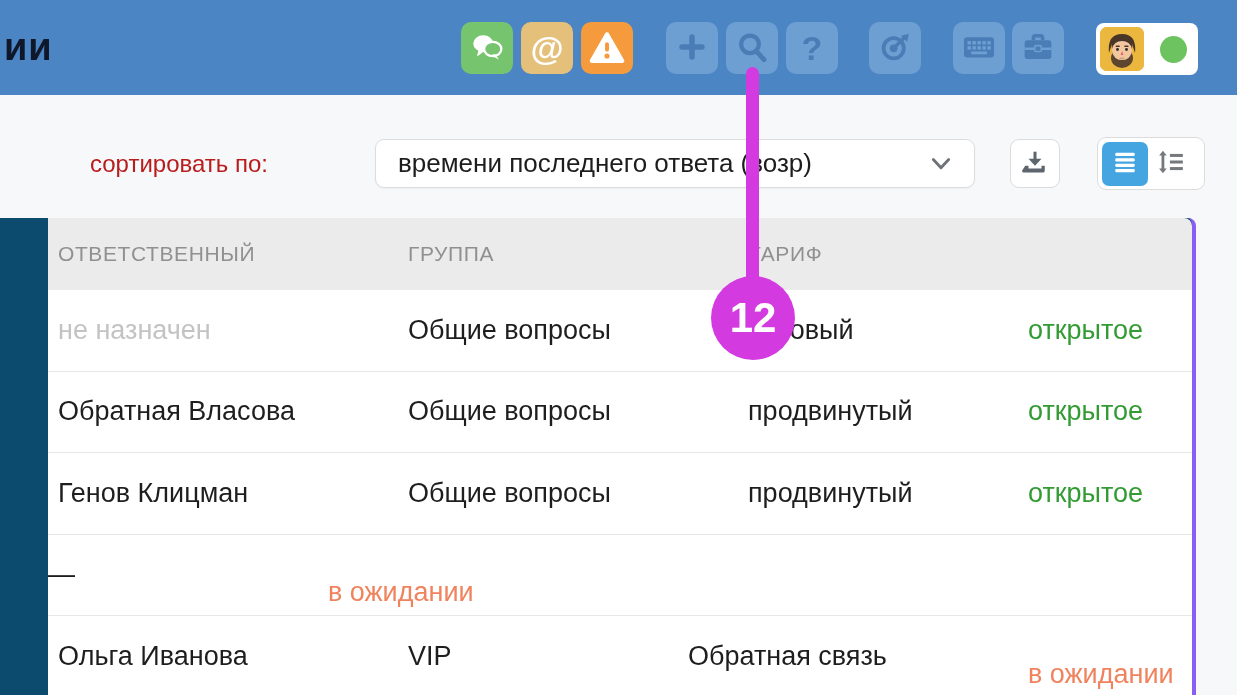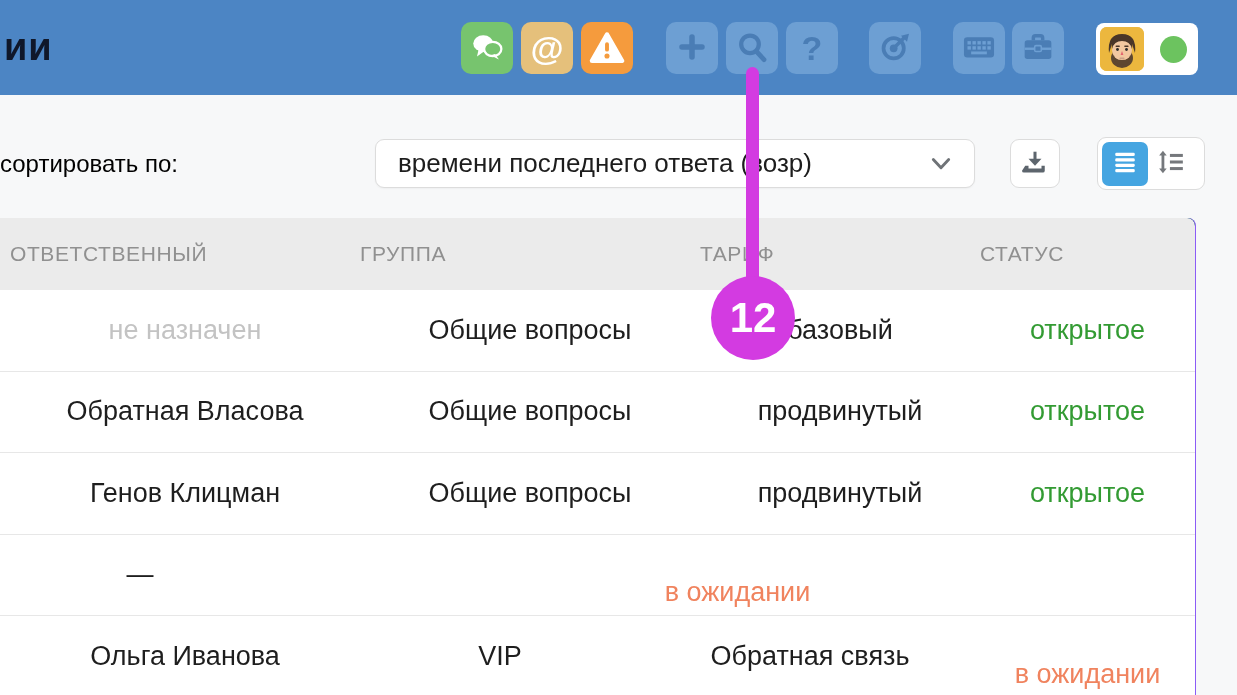--- a/index.html
+++ b/index.html
@@ -16,40 +16,40 @@
   .hbtn.tan   { background:#e5c07b; color:#fff; }
   .hbtn.orange{ background:#f59b3d; color:#fff; }
   .glyph-txt { font-weight:bold; }
 
   .avatar-chip { position:absolute; left:1096px; top:23px; width:102px; height:52px; background:#fff;
                  border-radius:8px; display:flex; align-items:center; }
   .avatar-box { width:44px; height:44px; margin-left:4px; border-radius:7px; overflow:hidden; background:#ecb73e; }
   .status-dot { width:27px; height:27px; border-radius:50%; background:#6cc35f; margin-left:16px; }
 
   
-  .sort-label { position:absolute; left:0; top:150px; width:358px; text-align:left; color:#000000; font-size:24px; }
+  .sort-label { position:absolute; left:0; top:150px; width:358px; text-align:center; color:#b91c1c; font-size:24px; }
   .sort-select { position:absolute; left:375px; top:139px; width:600px; height:49px; background:#fff;
                  border:1px solid #dcdcdc; border-radius:9px; display:flex; align-items:center;
                  padding:0 22px; cursor:pointer; box-shadow:0 1px 2px rgba(0,0,0,0.04); }
   .sort-select .value { font-size:26px; color:#1d1d1d; flex:1; white-space:nowrap; overflow:hidden; }
   .download-btn { position:absolute; left:1010px; top:139px; width:50px; height:49px; background:#fff;
                   border:1px solid #dcdcdc; border-radius:9px; display:flex; align-items:center; justify-content:center;
                   color:#5d656d; cursor:pointer; }
   .view-toggle { position:absolute; left:1097px; top:137px; width:108px; height:53px; background:#fff;
                  border:1px solid #dcdcdc; border-radius:9px; display:flex; align-items:center; padding:0 4px; }
   .tbtn { width:46px; height:44px; border-radius:7px; display:flex; align-items:center; justify-content:center;
           cursor:pointer; color:#75787c; }
   .tbtn.active { background:#45a5e1; color:#fff; }
 
   
   .card { position:absolute; left:0; top:218px; width:1196px; height:477px; background:#0c4a6e;
-          border-radius:0 8px 0 0; border-right:1px solid #8b5cf6; overflow:hidden; }
+          border-radius:0 8px 0 0; border-right:4px solid #8b5cf6; overflow:hidden;padding-left:48px; }
   .thead { height:72px; background:#ebebeb; display:flex; align-items:center; border-radius:0 8px 0 0; }
   .thead .th { color:#909090; font-size:21px; letter-spacing:0.6px; }
-  .trow { height:81.5px; display:flex; align-items:center; border-bottom:1px solid #e7e7e7; background:#fff;text-align:center; }
+  .trow { height:81.5px; display:flex; align-items:center; border-bottom:1px solid #e7e7e7; background:#fff; }
   .cell { font-size:27px; color:#1e1e1e; white-space:nowrap; overflow:hidden; }
   .c1 { width:360px; padding-left:10px; }
   .c2 { width:340px; }
   .c3 { width:280px; }
   .c4 { flex:1; }
   .muted { color:#c3c3c3; }
   .st-open { color:#339b33; }
   .st-pending { color:#f0835e;margin-top:36px; }
 
   
@@ -219,21 +219,20 @@
       </svg>
     </span>
   </div>
 </div>
 
 <div class="card">
   <div class="thead">
     <div class="th c1">ОТВЕТСТВЕННЫЙ</div>
     <div class="th c2">ГРУППА</div>
     <div class="th c3">ТАРИФ</div>
-    <div class="th c4">СТАТУС</div>
   </div>
   <div id="tbody">
   <div class="trow">
     <div class="cell c1 c-assignee muted">не назначен</div>
     <div class="cell c2 c-group">Общие вопросы</div>
     <div class="cell c3 c-tariff">базовый</div>
     <div class="cell c4 c-status st-open">открытое</div>
   </div>
 
   <div class="trow">

